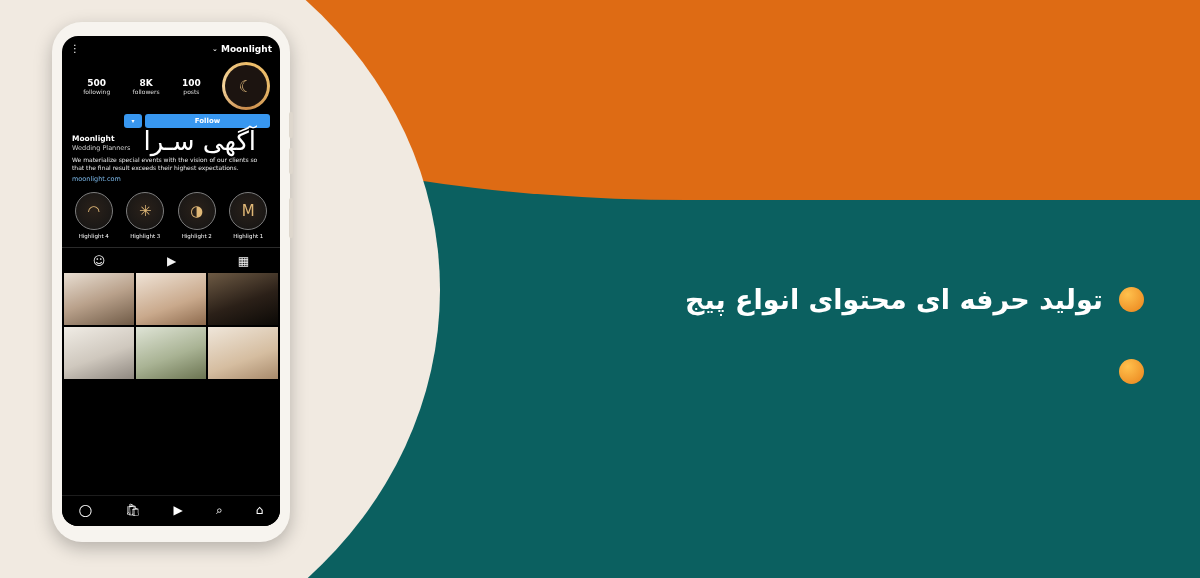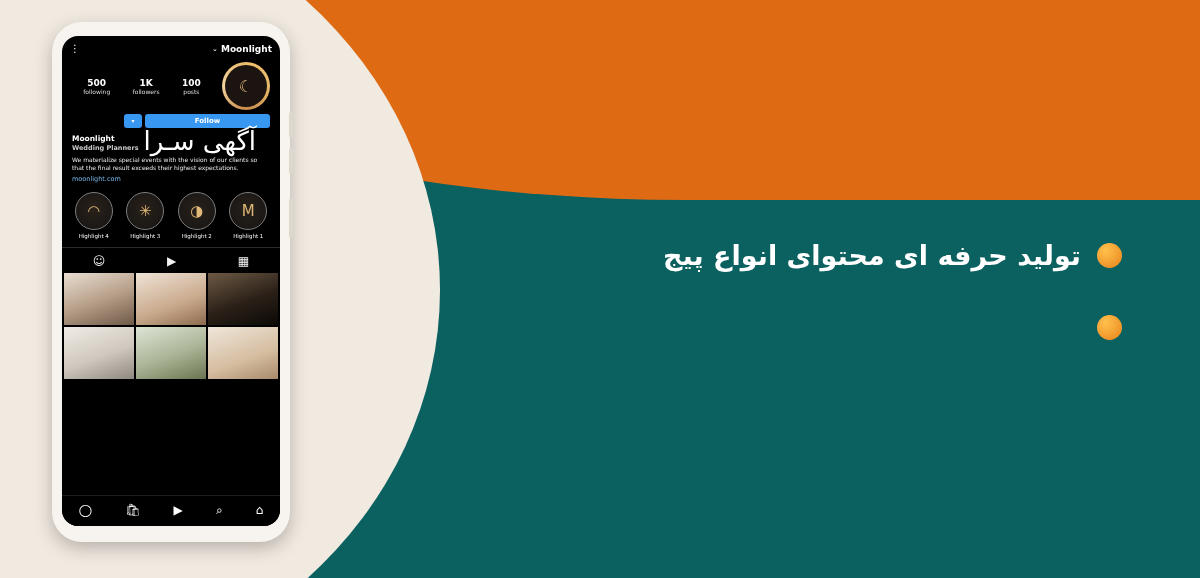--- a/index.html
+++ b/index.html
@@ -83,21 +83,21 @@
   .follow-btn {
     flex: 1; background: #3897f0; color: #fff; text-align: center;
     border-radius: 3px; font-size: 7px; padding: 3px 0; font-weight: bold;
   }
   .follow-caret {
     width: 18px; background: #3897f0; border-radius: 3px;
     text-align: center; font-size: 6px; padding: 3px 0;
   }
   .bio { padding: 6px 10px 0 10px; line-height: 1.35; direction: ltr; text-align: left; }
   .bio-name { font-size: 7.5px; font-weight: bold; }
-  .bio-cat { font-size: 6.5px; color: #c9c9c9; font-weight: bold; }
+  .bio-cat { font-size: 6.5px; color: #c9c9c9; }
   .bio-txt { font-size: 6px; color: #eaeaea; margin-top: 3px; }
   .bio-link { font-size: 6.5px; color: #7ab7e8; margin-top: 3px; }
   .highlights { display: flex; justify-content: space-around; padding: 8px 6px 2px 6px; }
   .hl { text-align: center; width: 44px; }
   .hl-c {
     width: 38px; height: 38px; border-radius: 50%;
     border: 1px solid #7d7d7d; margin: 0 auto;
     display: flex; align-items: center; justify-content: center;
     font-size: 15px; color: #e0b877;
     background: radial-gradient(circle at 50% 45%, #2a211a 0%, #141414 100%);
@@ -136,21 +136,21 @@
     font-size: 26px; color: #ffffff; letter-spacing: 3px; direction: rtl;
     white-space: nowrap;
   }
   
   .bullets {
     position: absolute; right: 0; top: 240px; width: 700px;
     direction: rtl;
   }
   .bullet {
     display: flex; align-items: center; justify-content: flex-start;
-    gap: 16px; margin-bottom: 44px; padding-right: 78px;
+    gap: 16px; margin-bottom: 44px; padding-right: 56px; margin-top: 44px;
   }
   .dot {
     width: 25px; height: 25px; border-radius: 50%;
     background: radial-gradient(circle at 35% 30%, #ffc14d, #f0952a 70%, #e08420);
     flex: 0 0 auto;
   }
   .btext {
     color: #ffffff; font-size: 27px; font-weight: bold; white-space: nowrap;
   }
 </style>
@@ -181,21 +181,21 @@
       <div class="ig-head">
         <div class="avatar-ring">
           <div class="avatar-in">☾</div>
         </div>
         <div class="stats">
           <div>
             <div class="stat-n">100</div>
             <div class="stat-l">posts</div>
           </div>
           <div>
-            <div class="stat-n">1K</div>
+            <div class="stat-n">8K</div>
             <div class="stat-l">followers</div>
           </div>
           <div>
             <div class="stat-n">500</div>
             <div class="stat-l">following</div>
           </div>
         </div>
       </div>
 
       <div class="btn-row">

